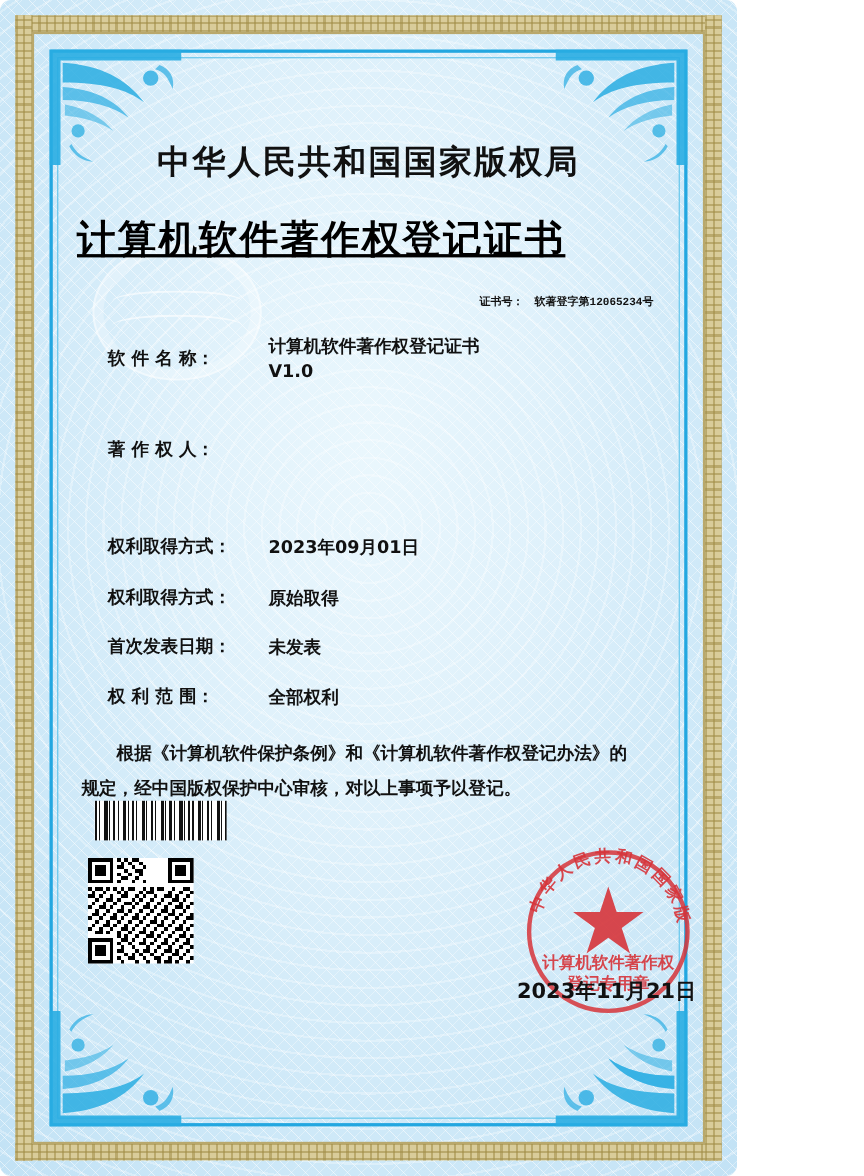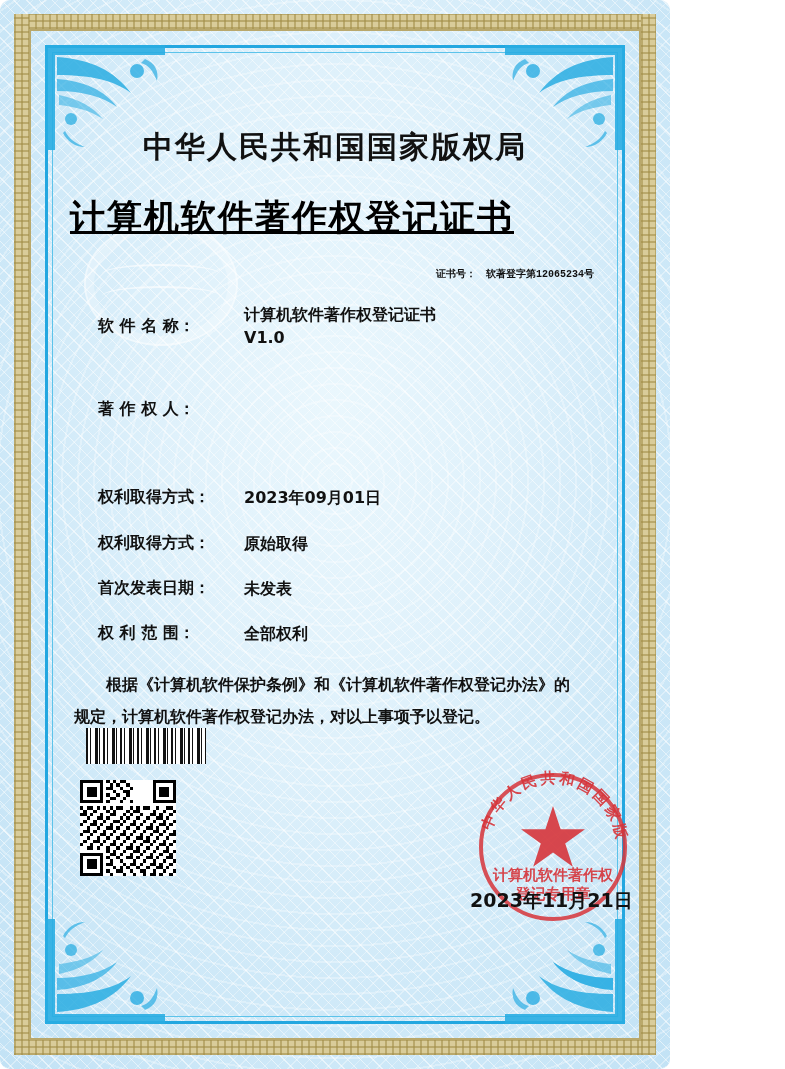--- a/index.html
+++ b/index.html
@@ -361,21 +361,21 @@
         <div class="field-value">未发表</div>
       </div>
       <div class="field-row">
         <div class="field-label">权 利 范 围：</div>
         <div class="field-value">全部权利</div>
       </div>
     </div>
 
     <div class="statement">
       <span class="indent"></span><span>根据《计算机软件保护条例》和《计算机软件著作权登记办法》的</span><br>
-      <span>规定，计算机软件著作权登记办法，对以上事项予以登记。</span>
+      <span>规定，经中国版权保护中心审核，对以上事项予以登记。</span>
     </div>
 
   </div>
 
   <div class="barcode"></div>
 
   <div class="qrcode">
     <svg width="96" height="96" viewBox="0 0 29 29" shape-rendering="crispEdges">
       <rect width="29" height="29" fill="#ffffff"></rect>
       <g fill="#000000">

